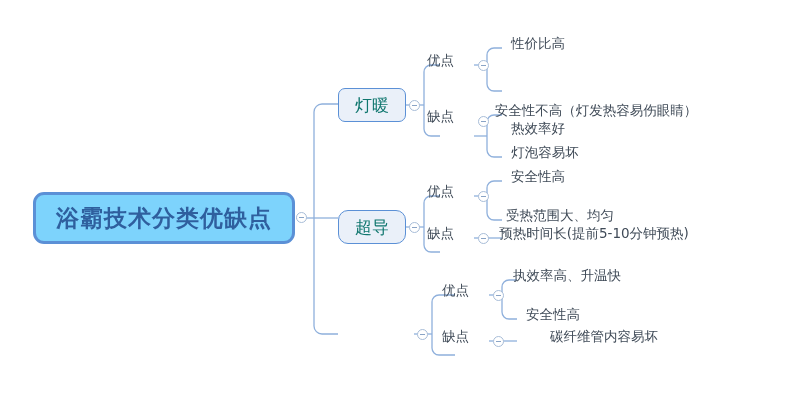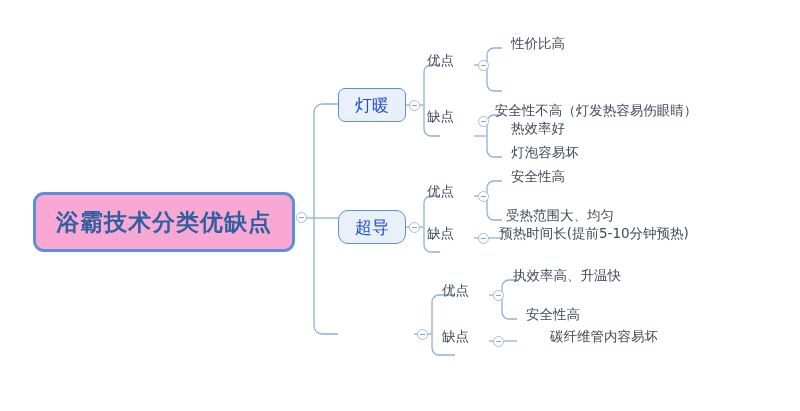--- a/index.html
+++ b/index.html
@@ -25,25 +25,25 @@
     height: 411px;
     pointer-events: none;
   }
 
   
   .root-node {
     position: absolute;
     left: 33px;
     top: 192px;
     width: 262px;
-    height: 60px;
+    height: 52px;
     box-sizing: border-box;
     border: 3px solid #5b90d6;
     border-radius: 11px;
-    background: #f9a8d4;
+    background: #7dd3fc;
     display: flex;
     align-items: center;
     justify-content: center;
   }
   .root-label {
     font-size: 23px;
     font-weight: bold;
     color: #2f5f9e;
     letter-spacing: 1px;
     line-height: 1;
@@ -57,21 +57,21 @@
     border: 1.6px solid #5b90d6;
     border-radius: 7px;
     background: #eaf0f9;
     display: flex;
     align-items: center;
     justify-content: center;
     height: 34px;
   }
   .l2-label {
     font-size: 17px;
-    color: #1d4ed8;
+    color: #0f766e;
     white-space: nowrap;
     line-height: 1;
   }
 
   
   .l3-node {
     position: absolute;
     display: flex;
     flex-direction: row;
     align-items: stretch;

